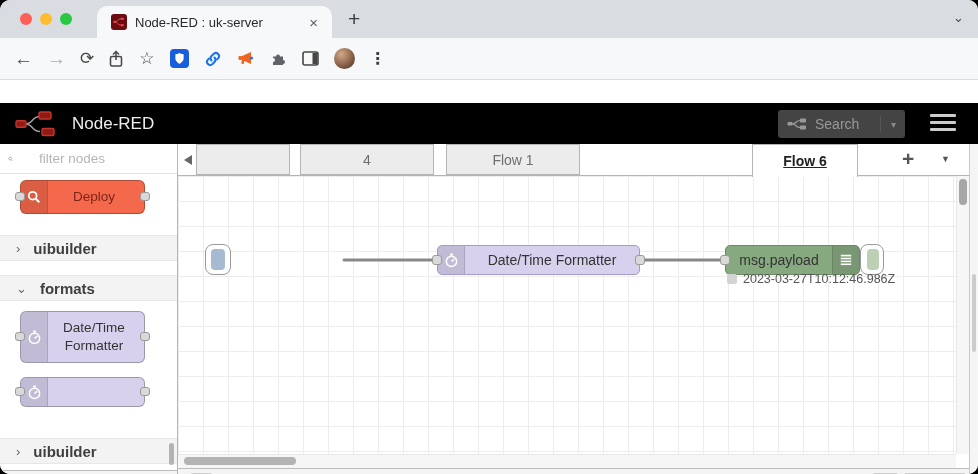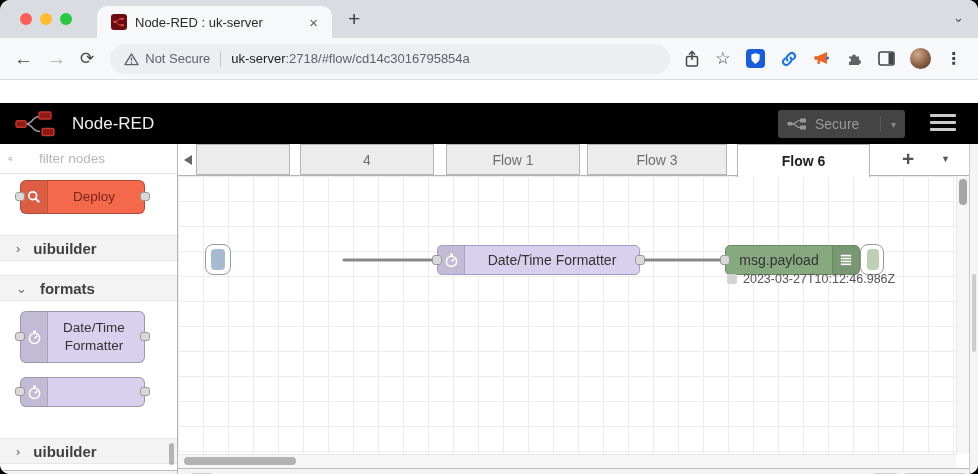--- a/index.html
+++ b/index.html
@@ -145,33 +145,20 @@
       <span class="btab-close">×</span>
     </div>
     <div class="newtab">+</div>
     <div class="tab-overflow">⌄</div>
   </div>
 
   <div class="toolbar">
     <span class="navbtn">←</span>
     <span class="navbtn fwd">→</span>
     <span class="navbtn reload">⟳</span>
-    <div class="omnibox">
-      <span class="tb-ic">
-        <svg width="15" height="14" viewBox="0 0 16 15">
-            <path d="M8 2 L15 13.5 H1 Z" fill="none" stroke="#5f6368" stroke-width="1.4" stroke-linejoin="round"></path>
-            <line x1="8" y1="6" x2="8" y2="9.5" stroke="#5f6368" stroke-width="1.4"></line>
-            <circle cx="8" cy="11.6" r="0.9" fill="#5f6368"></circle>
-          </svg>
-      </span>
-      <span class="sec-label">Not Secure</span>
-      <span class="omni-divider"></span>
-      <span class="url-host">uk-server</span>
-        <span class="url-rest">:2718/#flow/cd14c3016795854a</span>
-    </div>
     <div class="tb-icons">
       <span class="tb-ic">
         <svg width="16" height="18" viewBox="0 0 16 18">
             <rect x="2.5" y="6.5" width="11" height="9.5" rx="1.5" fill="none" stroke="#454545" stroke-width="1.5"></rect>
             <line x1="8" y1="1.8" x2="8" y2="10" stroke="#454545" stroke-width="1.5"></line>
             <path d="M5 4.5 L8 1.5 L11 4.5" fill="none" stroke="#454545" stroke-width="1.5"></path>
           </svg>
       </span>
       <span class="star">☆</span>
       <span class="bw-shield">
@@ -217,21 +204,21 @@
       <rect x="28" y="19.5" width="12" height="7" rx="1.5" fill="#8f1a15" stroke="#c3362b" stroke-width="1.4"></rect>
     </svg>
     <span class="nr-brand">Node-RED</span>
     <div class="deploy">
       <svg width="20" height="14" viewBox="0 0 20 14">
         <path d="M5 7 C10 7 8 3.5 13 3.5 M5 7 C10 7 8 10.5 13 10.5" stroke="#999" stroke-width="1.2" fill="none"></path>
         <rect x="0.5" y="5" width="5" height="3.6" rx="0.8" fill="#999"></rect>
         <rect x="13" y="1.5" width="6" height="4" rx="0.8" fill="#999"></rect>
         <rect x="13" y="8.5" width="6" height="4" rx="0.8" fill="#999"></rect>
       </svg>
-      <span class="deploy-label">Secure</span>
+      <span class="deploy-label">Search</span>
       <span class="deploy-caret">▾</span>
     </div>
     <div class="hamburger">
         <div></div>
         <div></div>
         <div></div>
       </div>
   </div>
 
   <div class="main">
@@ -324,24 +311,21 @@
         <div class="scrollleft">
             <div class="tri-left"></div>
           </div>
         <div class="wtab" style="left:18px;width:94px;"></div>
         <div class="wtab" style="left:122px;width:134px;">
             <span>4</span>
           </div>
         <div class="wtab" style="left:268px;width:134px;">
             <span>Flow 1</span>
           </div>
-        <div class="wtab" style="left:409px;width:140px;">
-            <span>Flow 3</span>
-          </div>
-        <div class="wtab active" style="left:559px;width:133px;">
+        <div class="wtab active" style="left:574px;width:106px;text-decoration:underline;">
             <span>Flow 6</span>
           </div>
         <div class="addtab">+</div>
         <div class="tabmenu">▼</div>
         <div class="wtabbar-line"></div>
       </div>
 
       <div class="canvas">
         <svg class="wires" width="791" height="292">
           <line x1="166" y1="84" x2="260" y2="84" stroke="#888" stroke-width="3" stroke-linecap="round"></line>

